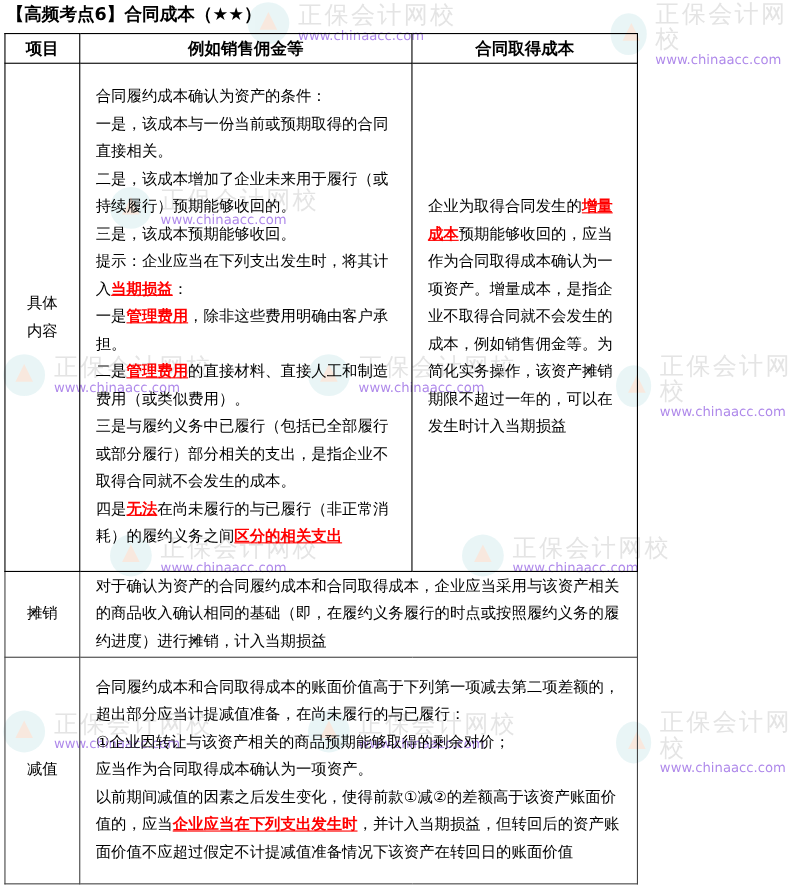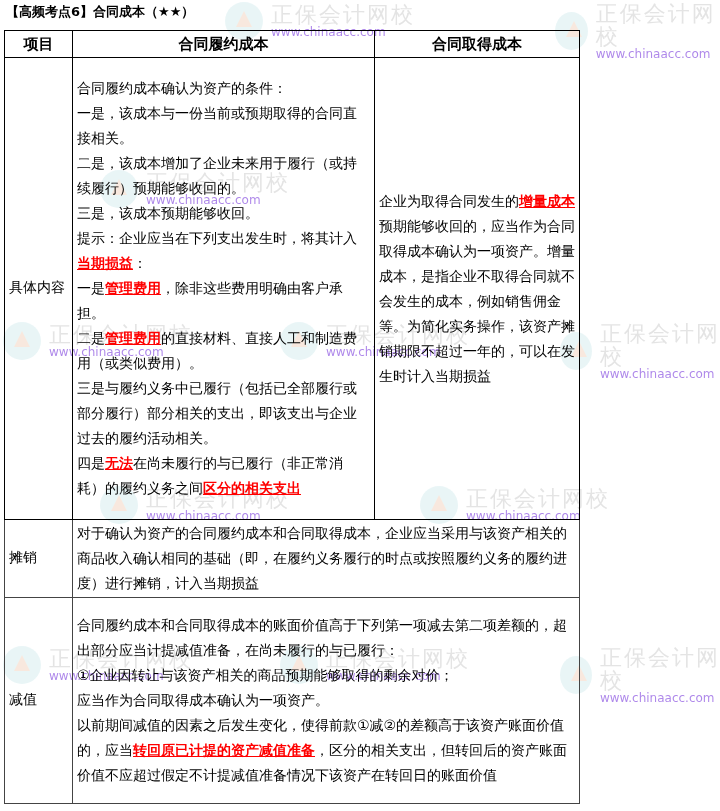--- a/index.html
+++ b/index.html
@@ -20,37 +20,37 @@
       content: ""; position: absolute; left: 11px; top: 9px;
       border-left: 8px solid transparent; border-right: 8px solid transparent;
       border-bottom: 16px solid #f3d7c4;
     }
     .wm-text { display: flex; flex-direction: column; line-height: 1.05; }
     .wm-cn { font-size: 22px; color: #cfcfcf; letter-spacing: 2px; }
     .wm-url { font-size: 12px; color: #6d28d9; }
 
     .title {
       position: absolute; left: 6px; top: 3px; z-index: 2;
-      font-size: 13px; font-weight: bold; white-space: nowrap;
+      font-size: 16px; font-weight: bold; white-space: nowrap;
     }
     table.main {
       position: absolute; left: 4px; top: 30px; z-index: 2;
       border-collapse: collapse; width: 575px; table-layout: fixed;
       font-size: 14px;
     }
     table.main col.c1 { width: 68px; }
     table.main col.c2 { width: 302px; }
     table.main col.c3 { width: 205px; }
     table.main th, table.main td {
       border: 1.5px solid #000; vertical-align: middle;
-      padding: 0 4px; line-height: 25px;
+      padding: 0 14px; line-height: 25px;
     }
     table.main th { font-weight: bold; font-size: 15px; height: 26px; text-align: center; }
     tr.r-gray td { border-color: #444; border-width: 1px; }
-    td.label { text-align: left; padding-left: 6px; font-family: Liberation Mono, monospace; }
+    td.label { text-align: center; padding-left: 6px; }
     td.content { vertical-align: top; padding-top: 1px; padding-bottom: 1px; }
     td.c3 { vertical-align: top; padding-top: 99px; }
     .em {
       color: #ff0000; font-weight: bold; text-decoration: underline;
     }
     .line { display: block; }
   </style>
 </head>
 <body>
 
@@ -136,47 +136,47 @@
 
 <table class="main">
   <colgroup>
       <col class="c1">
       <col class="c2">
       <col class="c3">
     </colgroup>
   <thead>
     <tr>
       <th>项目</th>
-      <th>合同履约成本</th>
+      <th>例如销售佣金等</th>
       <th>合同取得成本</th>
     </tr>
   </thead>
   <tbody>
     <tr style="height:462px;">
       <td class="label">具体内容</td>
       <td class="content">
         <span class="line">合同履约成本确认为资产的条件：</span>
         <span class="line">一是，该成本与一份当前或预期取得的合同直接相关。</span>
         <span class="line">二是，该成本增加了企业未来用于履行（或持续履行）预期能够收回的。</span>
         <span class="line">三是，该成本预期能够收回。</span>
         <span class="line"><span>提示：企业应当在下列支出发生时，将其计入</span><span class="em">当期损益</span><span>：</span></span>
         <span class="line"><span>一是</span><span class="em">管理费用</span><span>，除非这些费用明确由客户承担。</span></span>
         <span class="line"><span>二是</span><span class="em">管理费用</span><span>的直接材料、直接人工和制造费用（或类似费用）。</span></span>
-        <span class="line">三是与履约义务中已履行（包括已全部履行或部分履行）部分相关的支出，即该支出与企业过去的履约活动相关。</span>
+        <span class="line">三是与履约义务中已履行（包括已全部履行或部分履行）部分相关的支出，是指企业不取得合同就不会发生的成本。</span>
         <span class="line"><span>四是</span><span class="em">无法</span><span>在尚未履行的与已履行（非正常消耗）的履约义务之间</span><span class="em">区分的相关支出</span></span>
       </td>
       <td class="content c3"><span>企业为取得合同发生的</span><span class="em">增量成本</span><span>预期能够收回的，应当作为合同取得成本确认为一项资产。增量成本，是指企业不取得合同就不会发生的成本，例如销售佣金等。为简化实务操作，该资产摊销期限不超过一年的，可以在发生时计入当期损益</span></td>
     </tr>
     <tr class="r-gray" style="height:78px;">
       <td class="label">摊销</td>
       <td class="content" colspan="2">对于确认为资产的合同履约成本和合同取得成本，企业应当采用与该资产相关的商品收入确认相同的基础（即，在履约义务履行的时点或按照履约义务的履约进度）进行摊销，计入当期损益</td>
     </tr>
     <tr class="r-gray" style="height:206px;">
       <td class="label">减值</td>
       <td class="content" colspan="2">
         <span class="line">合同履约成本和合同取得成本的账面价值高于下列第一项减去第二项差额的，超出部分应当计提减值准备，在尚未履行的与已履行：</span>
         <span class="line">①企业因转让与该资产相关的商品预期能够取得的剩余对价；</span>
         <span class="line">应当作为合同取得成本确认为一项资产。</span>
-        <span class="line"><span>以前期间减值的因素之后发生变化，使得前款①减②的差额高于该资产账面价值的，应当</span><span class="em">转回原已计提的资产减值准备</span><span>，区分的相关支出，但转回后的资产账面价值不应超过假定不计提减值准备情况下该资产在转回日的账面价值</span></span>
+        <span class="line"><span>以前期间减值的因素之后发生变化，使得前款①减②的差额高于该资产账面价值的，应当</span><span class="em">企业应当在下列支出发生时</span><span>，并计入当期损益，但转回后的资产账面价值不应超过假定不计提减值准备情况下该资产在转回日的账面价值</span></span>
       </td>
     </tr>
   </tbody>
 </table>
 
 </body></html>

